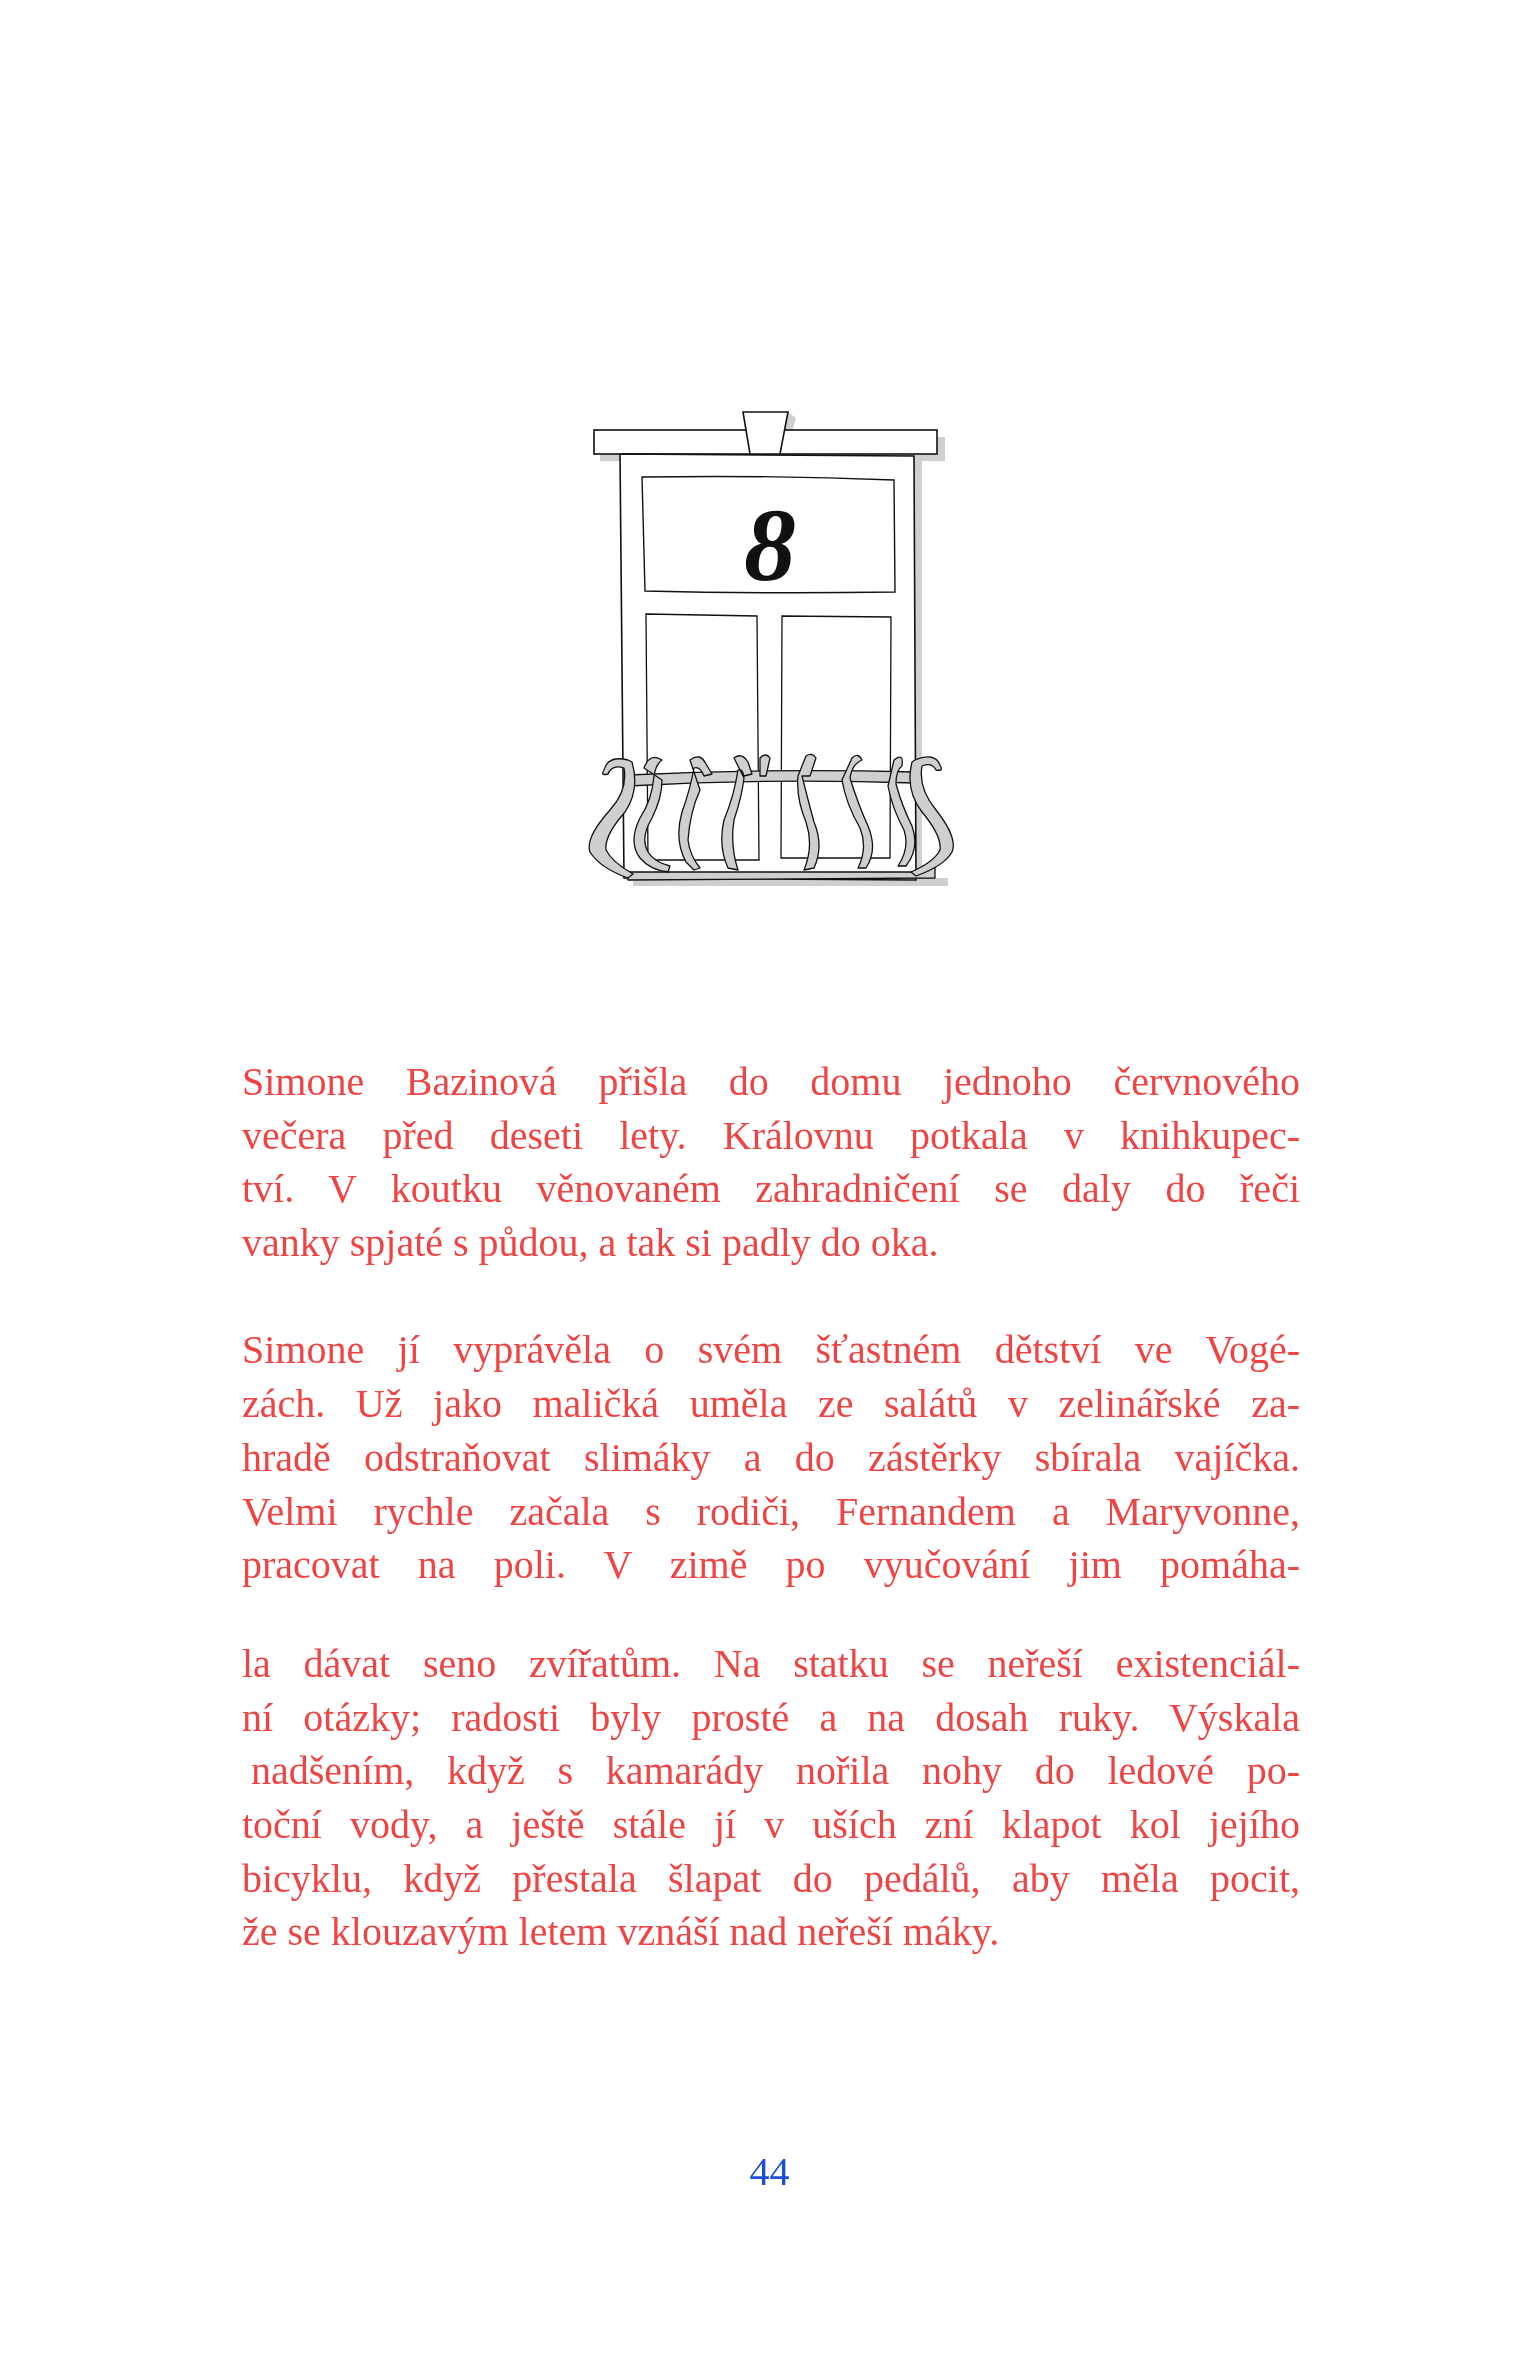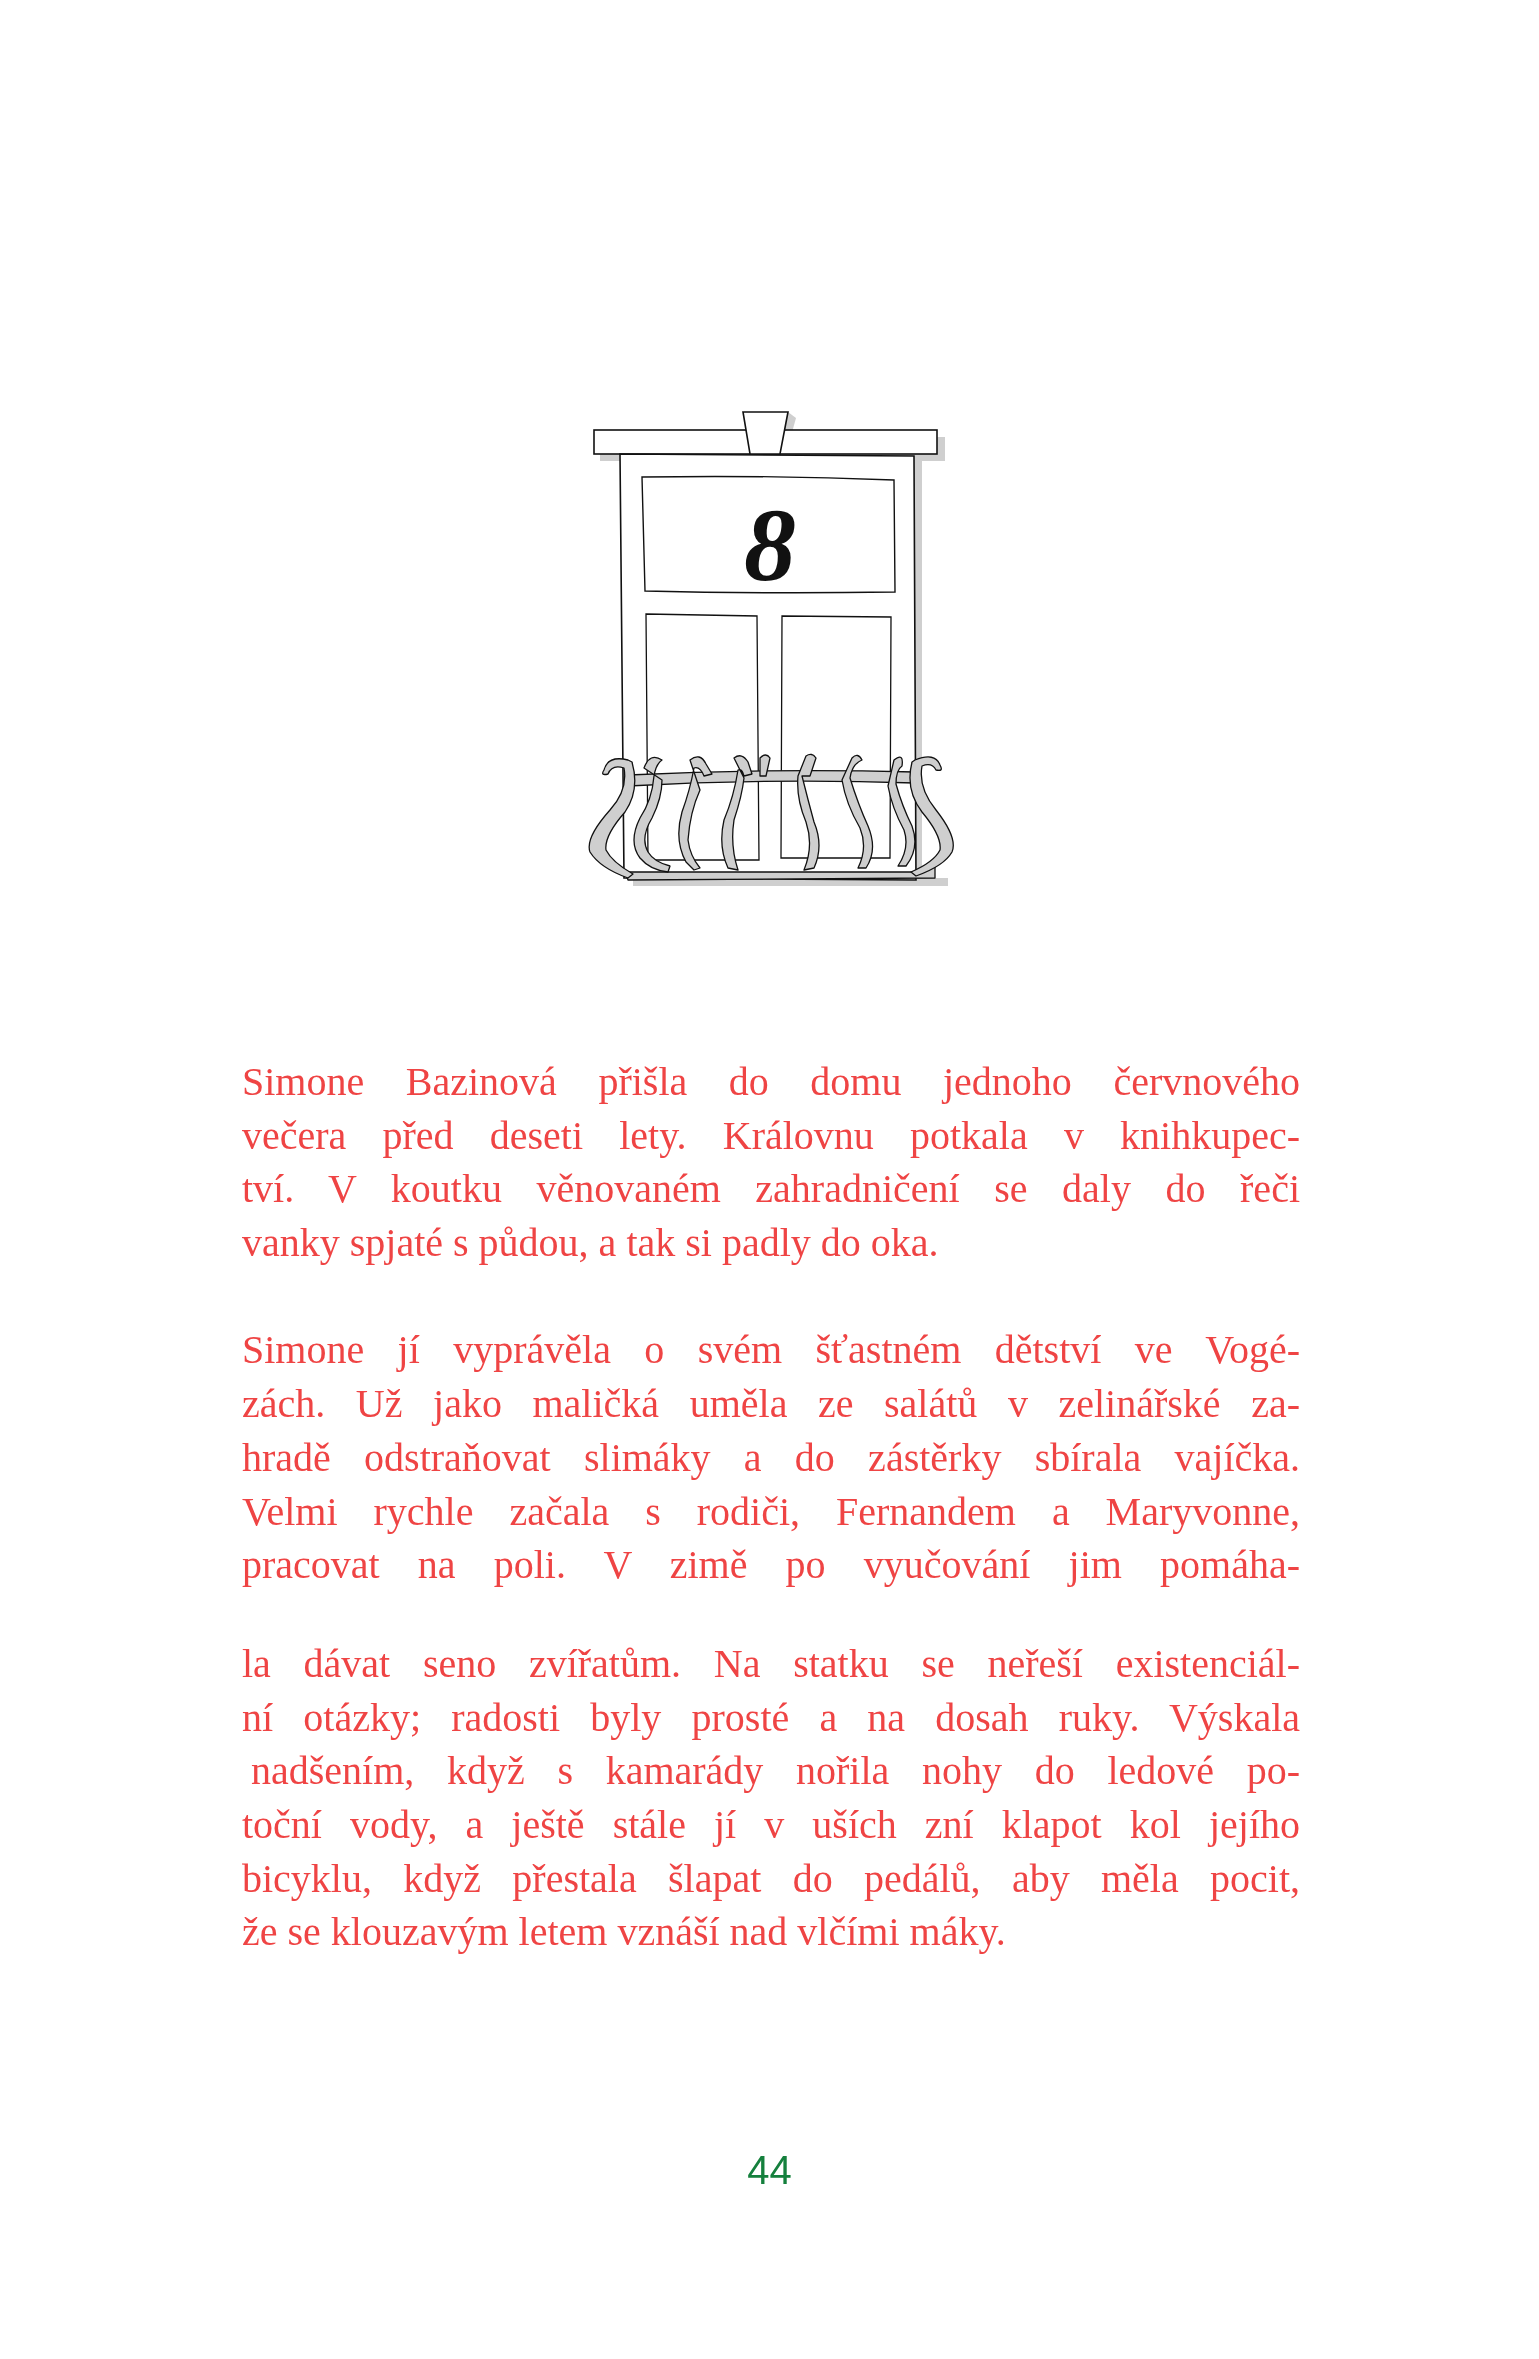--- a/index.html
+++ b/index.html
@@ -65,23 +65,23 @@
     .para-gap {
       display: block;
       height: 53.7px;
     }
     .folio {
       position: absolute;
       left: 0;
       width: 1539px;
       top: 2148px;
       text-align: center;
-      font-family: Liberation Sans, sans-serif;
+      font-family: Liberation Serif, serif;
       font-size: 40px;
-      color: #15803d;
+      color: #1d4ed8;
     }
   </style>
 </head>
 <body>
 
 <div class="page">
 
   <div class="chapter-ornament">
     <svg viewBox="570 400 400 500" xmlns="http://www.w3.org/2000/svg">
 
@@ -146,18 +146,18 @@
       <span class="line" style="white-space: normal; text-align-last: justify;">Simone jí vyprávěla o svém šťastném dětství ve Vogé-</span>
       <span class="line" style="white-space: normal; text-align-last: justify;">zách. Už jako maličká uměla ze salátů v zelinářské za-</span>
       <span class="line" style="white-space: normal; text-align-last: justify;">hradě odstraňovat slimáky a do zástěrky sbírala vajíčka.</span>
       <span class="line" style="white-space: normal; text-align-last: justify;">Velmi rychle začala s rodiči, Fernandem a Maryvonne,</span>
       <span class="line" style="white-space: normal; text-align-last: justify;">pracovat na poli. V zimě po vyučování jim pomáha-</span>
       <span class="line" style="white-space: normal; text-align-last: justify; margin-top: 45px;">la dávat seno zvířatům. Na statku se neřeší existenciál-</span>
       <span class="line" style="white-space: normal; text-align-last: justify;">ní otázky; radosti byly prosté a na dosah ruky. Výskala</span>
       <span class="line" style="white-space: normal; text-align-last: justify; margin-left: 9px;">nadšením, když s kamarády nořila nohy do ledové po-</span>
       <span class="line" style="white-space: normal; text-align-last: justify;">toční vody, a ještě stále jí v uších zní klapot kol jejího</span>
       <span class="line" style="white-space: normal; text-align-last: justify;">bicyklu, když přestala šlapat do pedálů, aby měla pocit,</span>
-      <span class="line last">že se klouzavým letem vznáší nad vlčími máky.</span>
+      <span class="line last">že se klouzavým letem vznáší nad neřeší máky.</span>
     </div>
   </div>
 
   <div class="folio">44</div>
 </div>
 
 </body></html>

